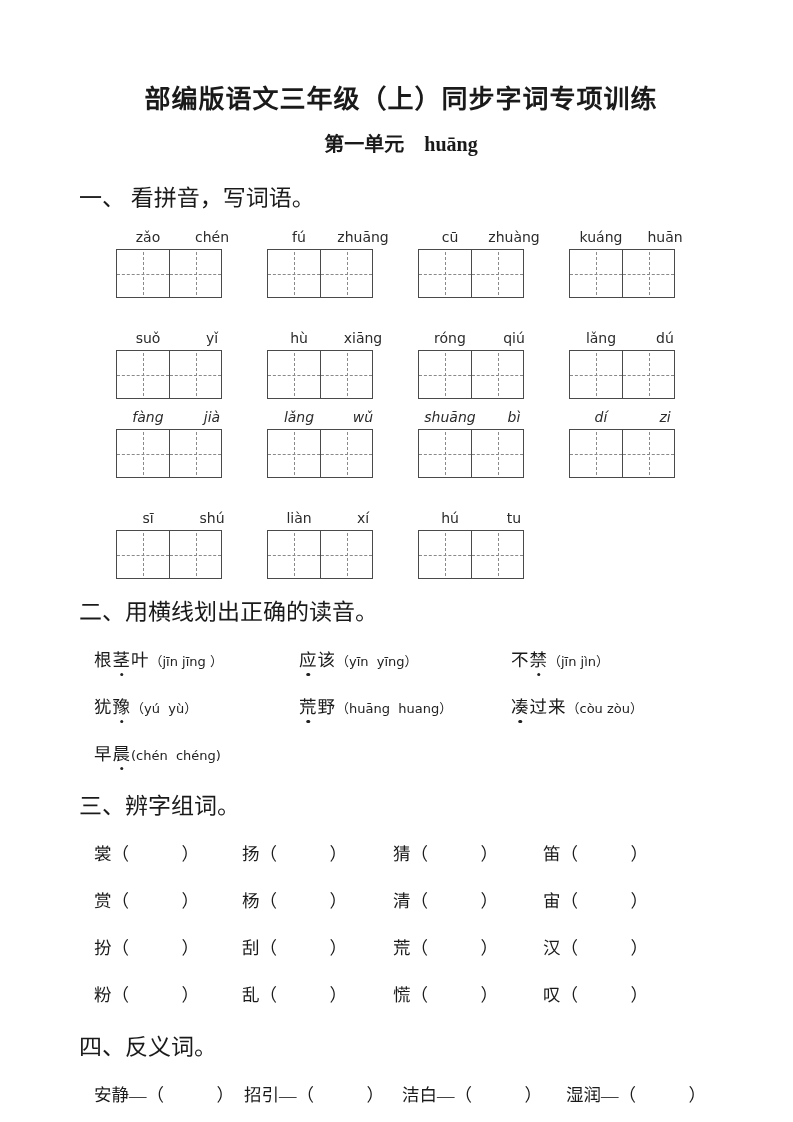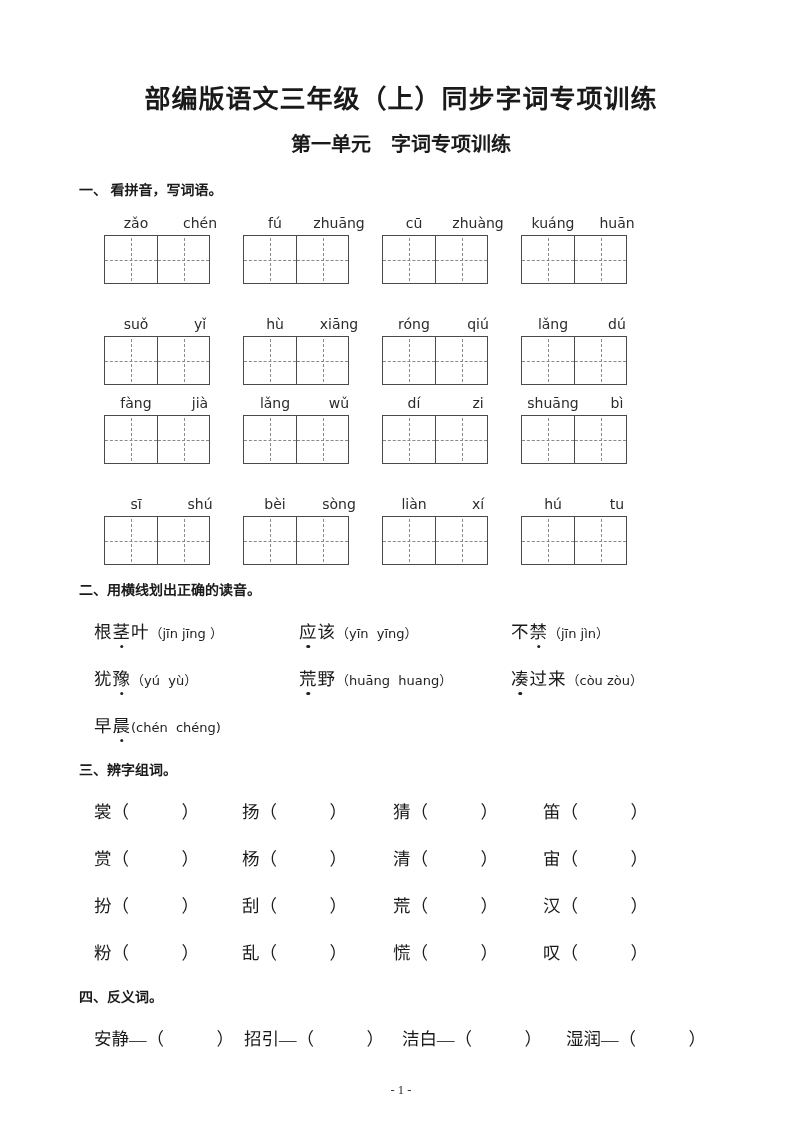--- a/index.html
+++ b/index.html
@@ -6,33 +6,33 @@
   html,body { background:#ffffff; }
   body {
     width:793px; height:1122px; overflow:hidden; position:relative;
     font-family:"Liberation Serif","DejaVu Serif",serif; color:#1a1a1a;
   }
   .sheet { padding:0 70px 0 79px; }
 
   .title { margin-top:78px; text-align:center; font-size:26px; font-weight:bold; letter-spacing:1px; }
   .subtitle { margin-top:13px; text-align:center; font-size:20px; font-weight:bold; }
 
-  .s-heading { font-size:14px; font-weight:bold; }
+  .s-heading { font-size:23px; font-weight:normal; }
   .h1 { margin-top:22px; }
   .h2 { margin-top:14px; }
   .h3 { margin-top:22px; }
   .h4 { margin-top:22px; }
 
   
   .prow { display:flex; gap:11px; margin-left:25px; }
   .prow.m1 { margin-top:16px; }
   .prow.m2 { margin-top:32px; }
-  .prow.m3 { margin-top:10px; }
+  .prow.m3 { margin-top:10px;font-style:italic; }
   .prow.m4 { margin-top:32px; }
-  .pgroup { width:128px; }
+  .pgroup { width:128px;margin-left:12px; }
   .plabel { display:flex; margin-bottom:4px; }
   .plabel span {
     flex:1; text-align:center;
     font-family:"DejaVu Sans",sans-serif; font-size:14px; color:#2b2b2b;
   }
   .gbox { display:flex; border:1.5px solid #4a4a4a; width:106px; background:#fff; }
   .cell { width:52px; height:47px; position:relative; }
   .cell + .cell { border-left:1.5px solid #4a4a4a; }
   .cell::before {
     content:""; position:absolute; left:50%; top:2px; bottom:2px;
@@ -71,21 +71,21 @@
 
   
   .pageno { margin-top:33px; text-align:center; font-size:12.5px; color:#2b2b2b; }
 </style>
 </head>
 <body>
 
 <div class="sheet">
 
   <div class="title">部编版语文三年级（上）同步字词专项训练</div>
-  <div class="subtitle">第一单元　字词专项训练</div>
+  <div class="subtitle">第一单元　huāng</div>
 
   <div class="s-heading h1">一、 看拼音，写词语。</div>
 
   <div class="prow m1">
     <div class="pgroup">
       <div class="plabel">
           <span>zǎo</span>
           <span>chén</span>
         </div>
       <div class="gbox">
@@ -184,55 +184,45 @@
           <span>lǎng</span>
           <span>wǔ</span>
         </div>
       <div class="gbox">
           <div class="cell"></div>
           <div class="cell"></div>
         </div>
     </div>
     <div class="pgroup">
       <div class="plabel">
+          <span>shuāng</span>
+          <span>bì</span>
+        </div>
+      <div class="gbox">
+          <div class="cell"></div>
+          <div class="cell"></div>
+        </div>
+    </div>
+    <div class="pgroup">
+      <div class="plabel">
           <span>dí</span>
           <span>zi</span>
         </div>
       <div class="gbox">
           <div class="cell"></div>
           <div class="cell"></div>
         </div>
     </div>
-    <div class="pgroup">
-      <div class="plabel">
-          <span>shuāng</span>
-          <span>bì</span>
-        </div>
-      <div class="gbox">
-          <div class="cell"></div>
-          <div class="cell"></div>
-        </div>
-    </div>
   </div>
 
   <div class="prow m4">
     <div class="pgroup">
       <div class="plabel">
           <span>sī</span>
           <span>shú</span>
-        </div>
-      <div class="gbox">
-          <div class="cell"></div>
-          <div class="cell"></div>
-        </div>
-    </div>
-    <div class="pgroup">
-      <div class="plabel">
-          <span>bèi</span>
-          <span>sòng</span>
         </div>
       <div class="gbox">
           <div class="cell"></div>
           <div class="cell"></div>
         </div>
     </div>
     <div class="pgroup">
       <div class="plabel">
           <span>liàn</span>
           <span>xí</span>

